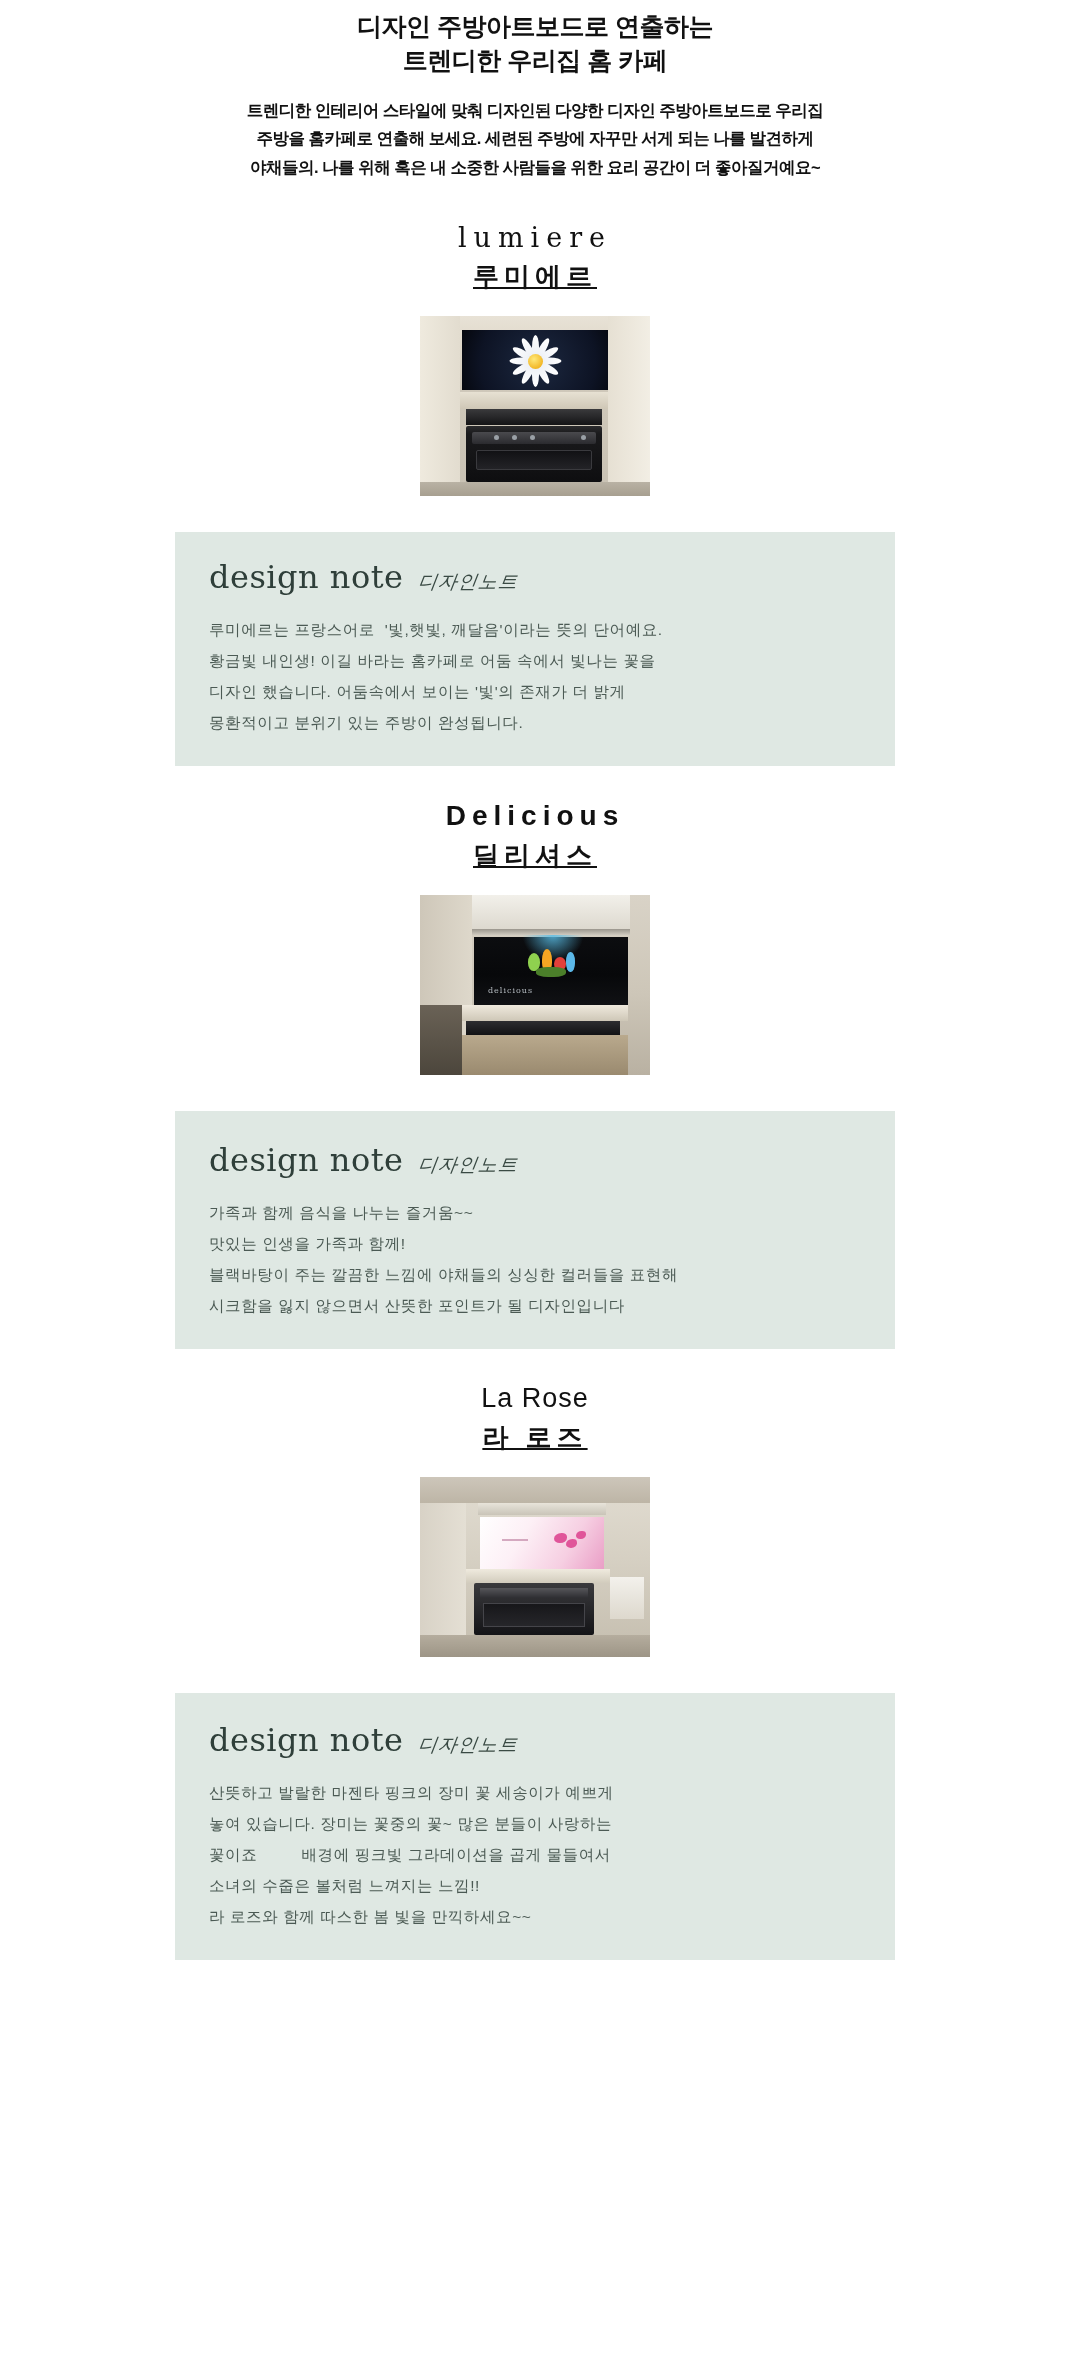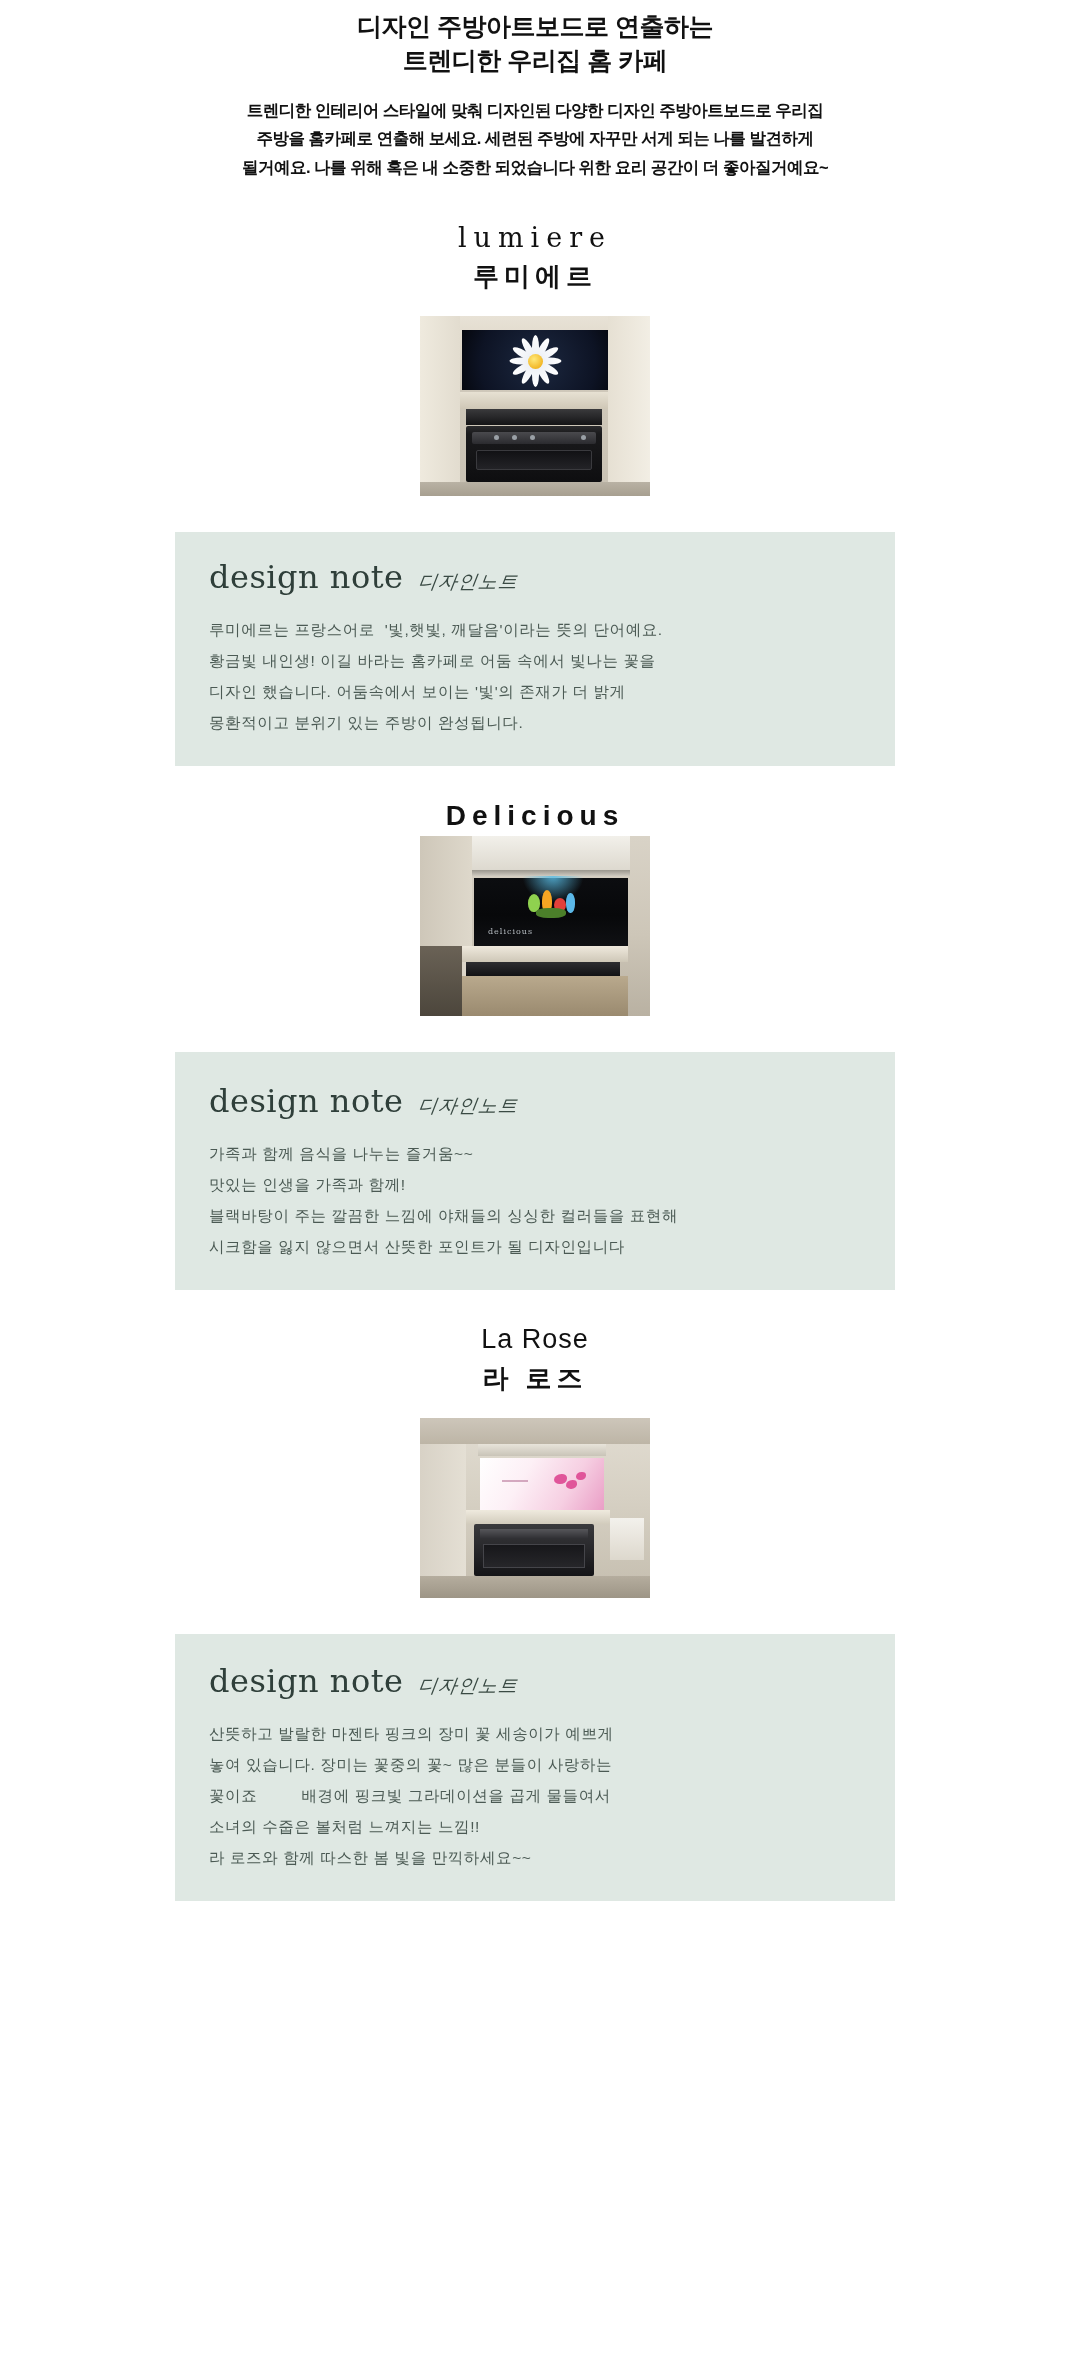--- a/index.html
+++ b/index.html
@@ -69,20 +69,21 @@
     font-weight: normal;
     font-size: 27px;
   }
   .title-ko {
     text-align: center;
     font-size: 26px;
     font-weight: bold;
     letter-spacing: 5px;
     color: #111;
     margin: 6px 0 22px 0;
+    text-decoration: underline;
   }
 
   
   .photo-wrap {
     display: flex;
     justify-content: center;
     margin-bottom: 36px;
   }
   .photo {
     width: 230px;
@@ -260,21 +261,21 @@
 <div class="page">
 
   <h1 class="headline">
     <span class="line">디자인 주방아트보드로 연출하는</span>
     <span class="line">트렌디한 우리집 홈 카페</span>
   </h1>
 
   <p class="intro">
     <span class="line">트렌디한 인테리어 스타일에 맞춰 디자인된 다양한 디자인 주방아트보드로 우리집</span>
     <span class="line">주방을 홈카페로 연출해 보세요. 세련된 주방에 자꾸만 서게 되는 나를 발견하게</span>
-    <span class="line">될거예요. 나를 위해 혹은 내 소중한 되었습니다 위한 요리 공간이 더 좋아질거예요~</span>
+    <span class="line">야채들의. 나를 위해 혹은 내 소중한 사람들을 위한 요리 공간이 더 좋아질거예요~</span>
   </p>
 
   <section class="product">
     <div class="title-en serif">lumiere</div>
     <div class="title-ko">루미에르</div>
 
     <div class="photo-wrap">
       <div class="photo">
         <div class="ph1-bg"></div>
         <div class="ph1-cabinet-l"></div>
@@ -319,20 +320,21 @@
         <span class="line">루미에르는 프랑스어로  '빛,햇빛, 깨달음'이라는 뜻의 단어예요.</span>
         <span class="line">황금빛 내인생! 이길 바라는 홈카페로 어둠 속에서 빛나는 꽃을</span>
         <span class="line">디자인 했습니다. 어둠속에서 보이는 '빛'의 존재가 더 밝게</span>
         <span class="line">몽환적이고 분위기 있는 주방이 완성됩니다.</span>
       </div>
     </div>
   </section>
 
   <section class="product">
     <div class="title-en">Delicious</div>
+    <div class="title-ko">딜리셔스</div>
 
     <div class="photo-wrap">
       <div class="photo">
         <div class="ph2-bg"></div>
         <div class="ph2-wall-l"></div>
         <div class="ph2-hood"></div>
         <div class="ph2-hood-lip"></div>
         <div class="ph2-board">
           <div class="ph2-glow"></div>
           <div class="ph2-veg" style="left:54px;top:16px;width:12px;height:18px;background:#8fd14f;border-radius:50% 50% 45% 45%;"></div>

